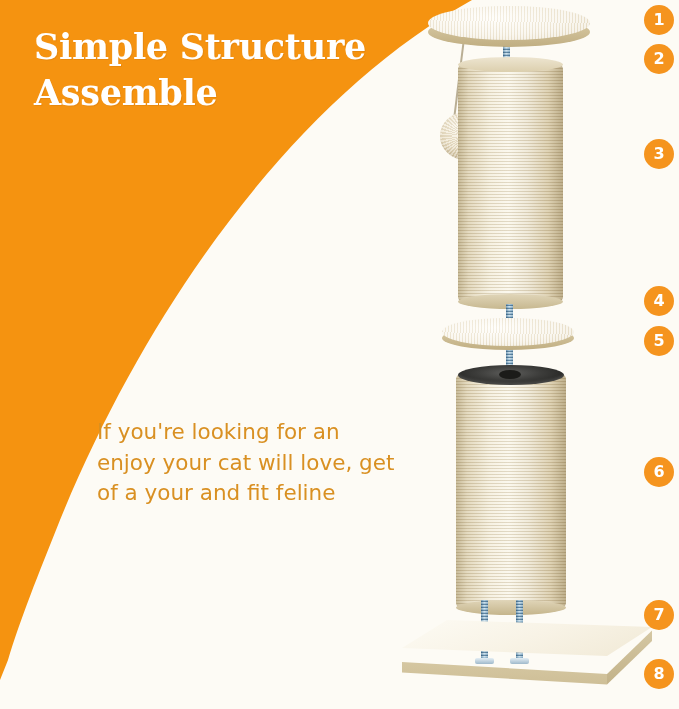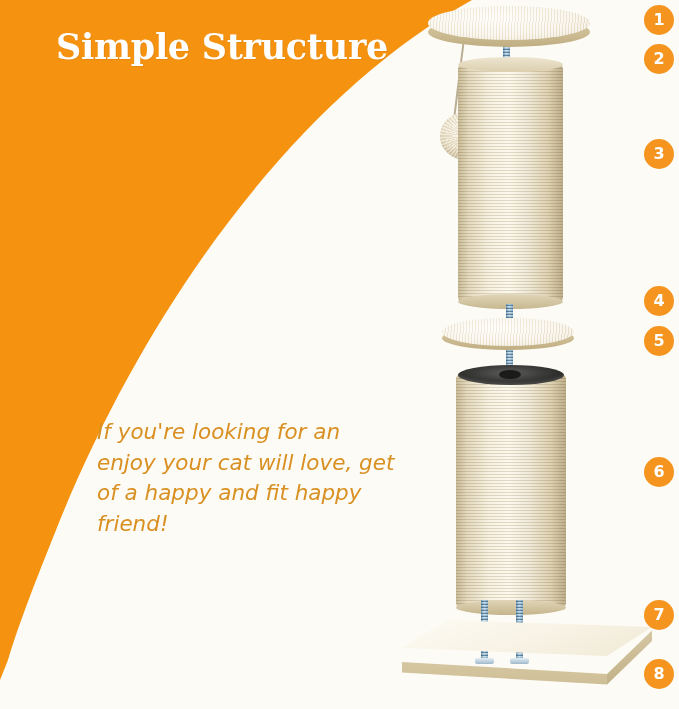--- a/index.html
+++ b/index.html
@@ -20,34 +20,33 @@
   .heading {
     position:absolute; left:34px; top:24px; width:380px;
     font-family:"DejaVu Serif", serif;
     font-weight:bold;
     font-size:35px;
     line-height:1.30;
     color:#FFFFFF;
     letter-spacing:-0.3px;
     text-shadow:1px 1px 0 rgba(180,95,5,0.18);
     z-index:6;
-    margin-left:22px;
   }
   .heading .ln { display:block; white-space:nowrap; }
 
   
   .bodytext {
     position:absolute; left:97px; top:417px; width:330px;
     font-family:"DejaVu Sans", sans-serif;
     font-size:21.5px;
     line-height:1.43;
     color:#D99022;
     z-index:6;
   }
-  .bodytext .ln { display:block; white-space:nowrap;font-style:italic; }
+  .bodytext .ln { display:block; white-space:nowrap; }
 
   
   .badge {
     position:absolute;
     width:30px; height:30px; border-radius:50%;
     background:#F5941E;
     color:#FFFFFF;
     font-family:"DejaVu Sans", sans-serif;
     font-weight:bold;
     font-size:16px;
@@ -259,27 +258,27 @@
     <div class="base-board">
       <div class="slab-side"></div>
       <div class="slab-side2"></div>
       <div class="slab-top"></div>
     </div>
 
   </div>
 
   <div class="heading">
     <span class="ln">Simple Structure</span>
+    <span class="ln">Assemble</span>
   </div>
 
   <div class="bodytext">
     <span class="ln">If you're looking for an</span>
     <span class="ln">enjoy your cat will love, get</span>
-    <span class="ln">of a happy and fit happy</span>
-    <span class="ln">friend!</span>
+    <span class="ln">of a your and fit feline</span>
   </div>
 
   <div class="badge" style="left:644px; top:5px;">1</div>
   <div class="badge" style="left:644px; top:44px;">2</div>
   <div class="badge" style="left:644px; top:139px;">3</div>
   <div class="badge" style="left:644px; top:286px;">4</div>
   <div class="badge" style="left:644px; top:326px;">5</div>
   <div class="badge" style="left:644px; top:457px;">6</div>
   <div class="badge" style="left:644px; top:600px;">7</div>
   <div class="badge" style="left:644px; top:659px;">8</div>

